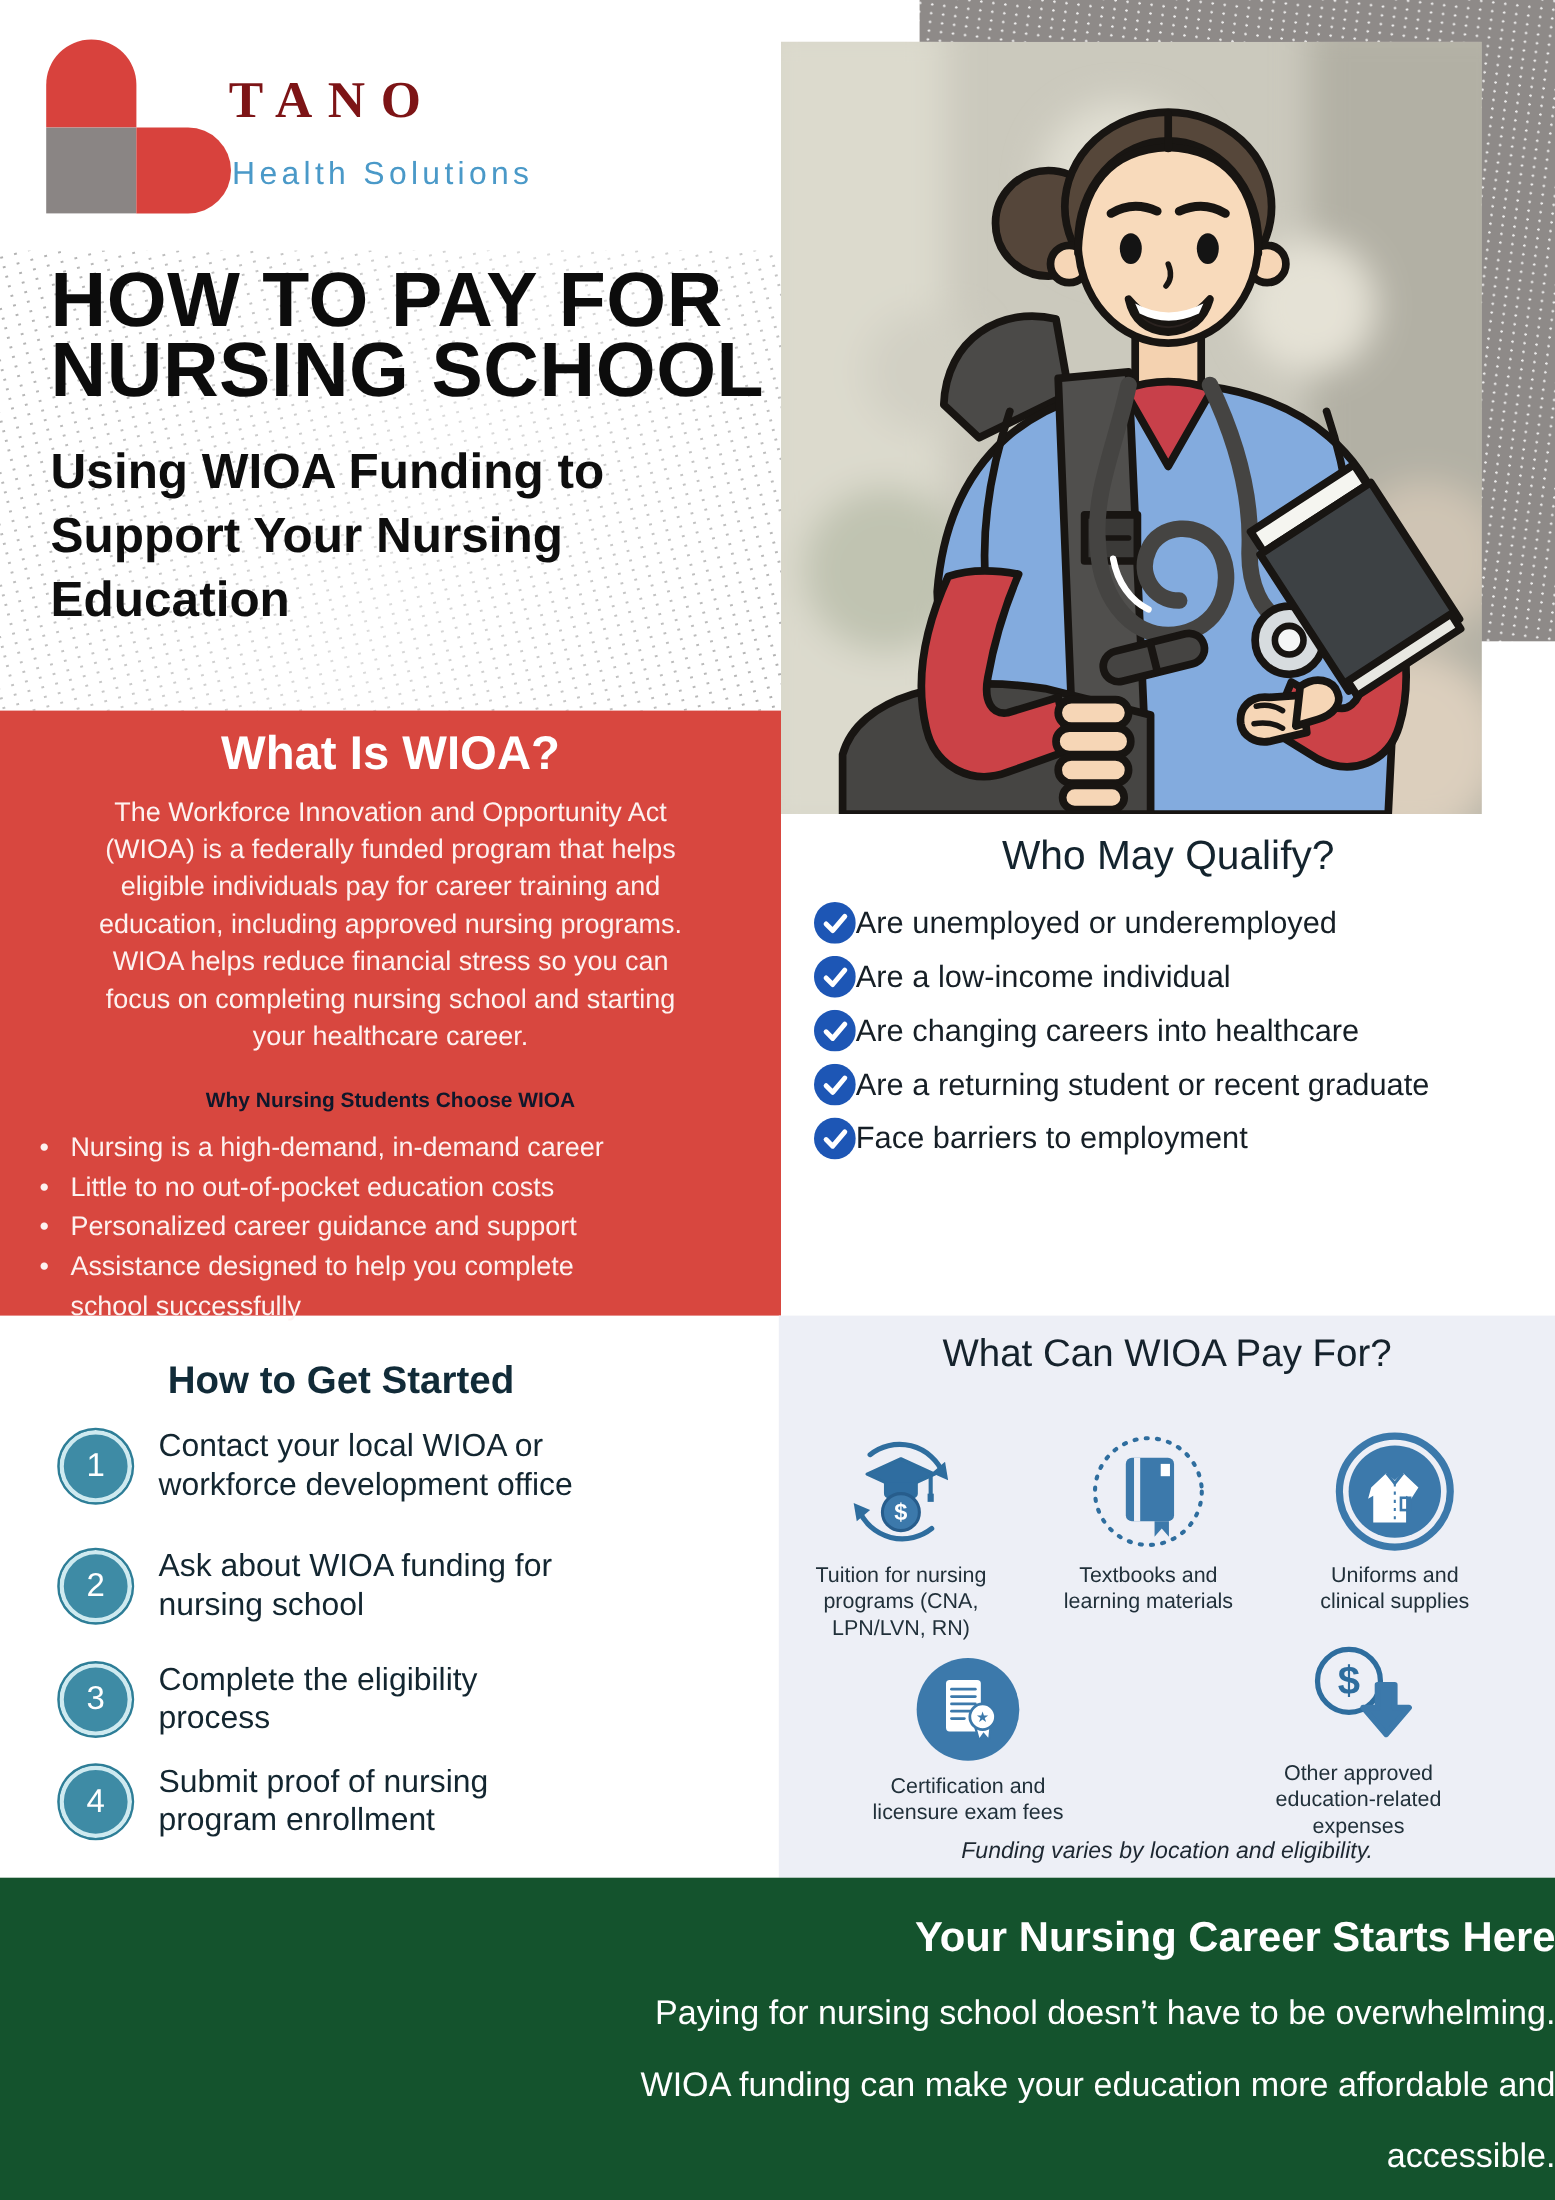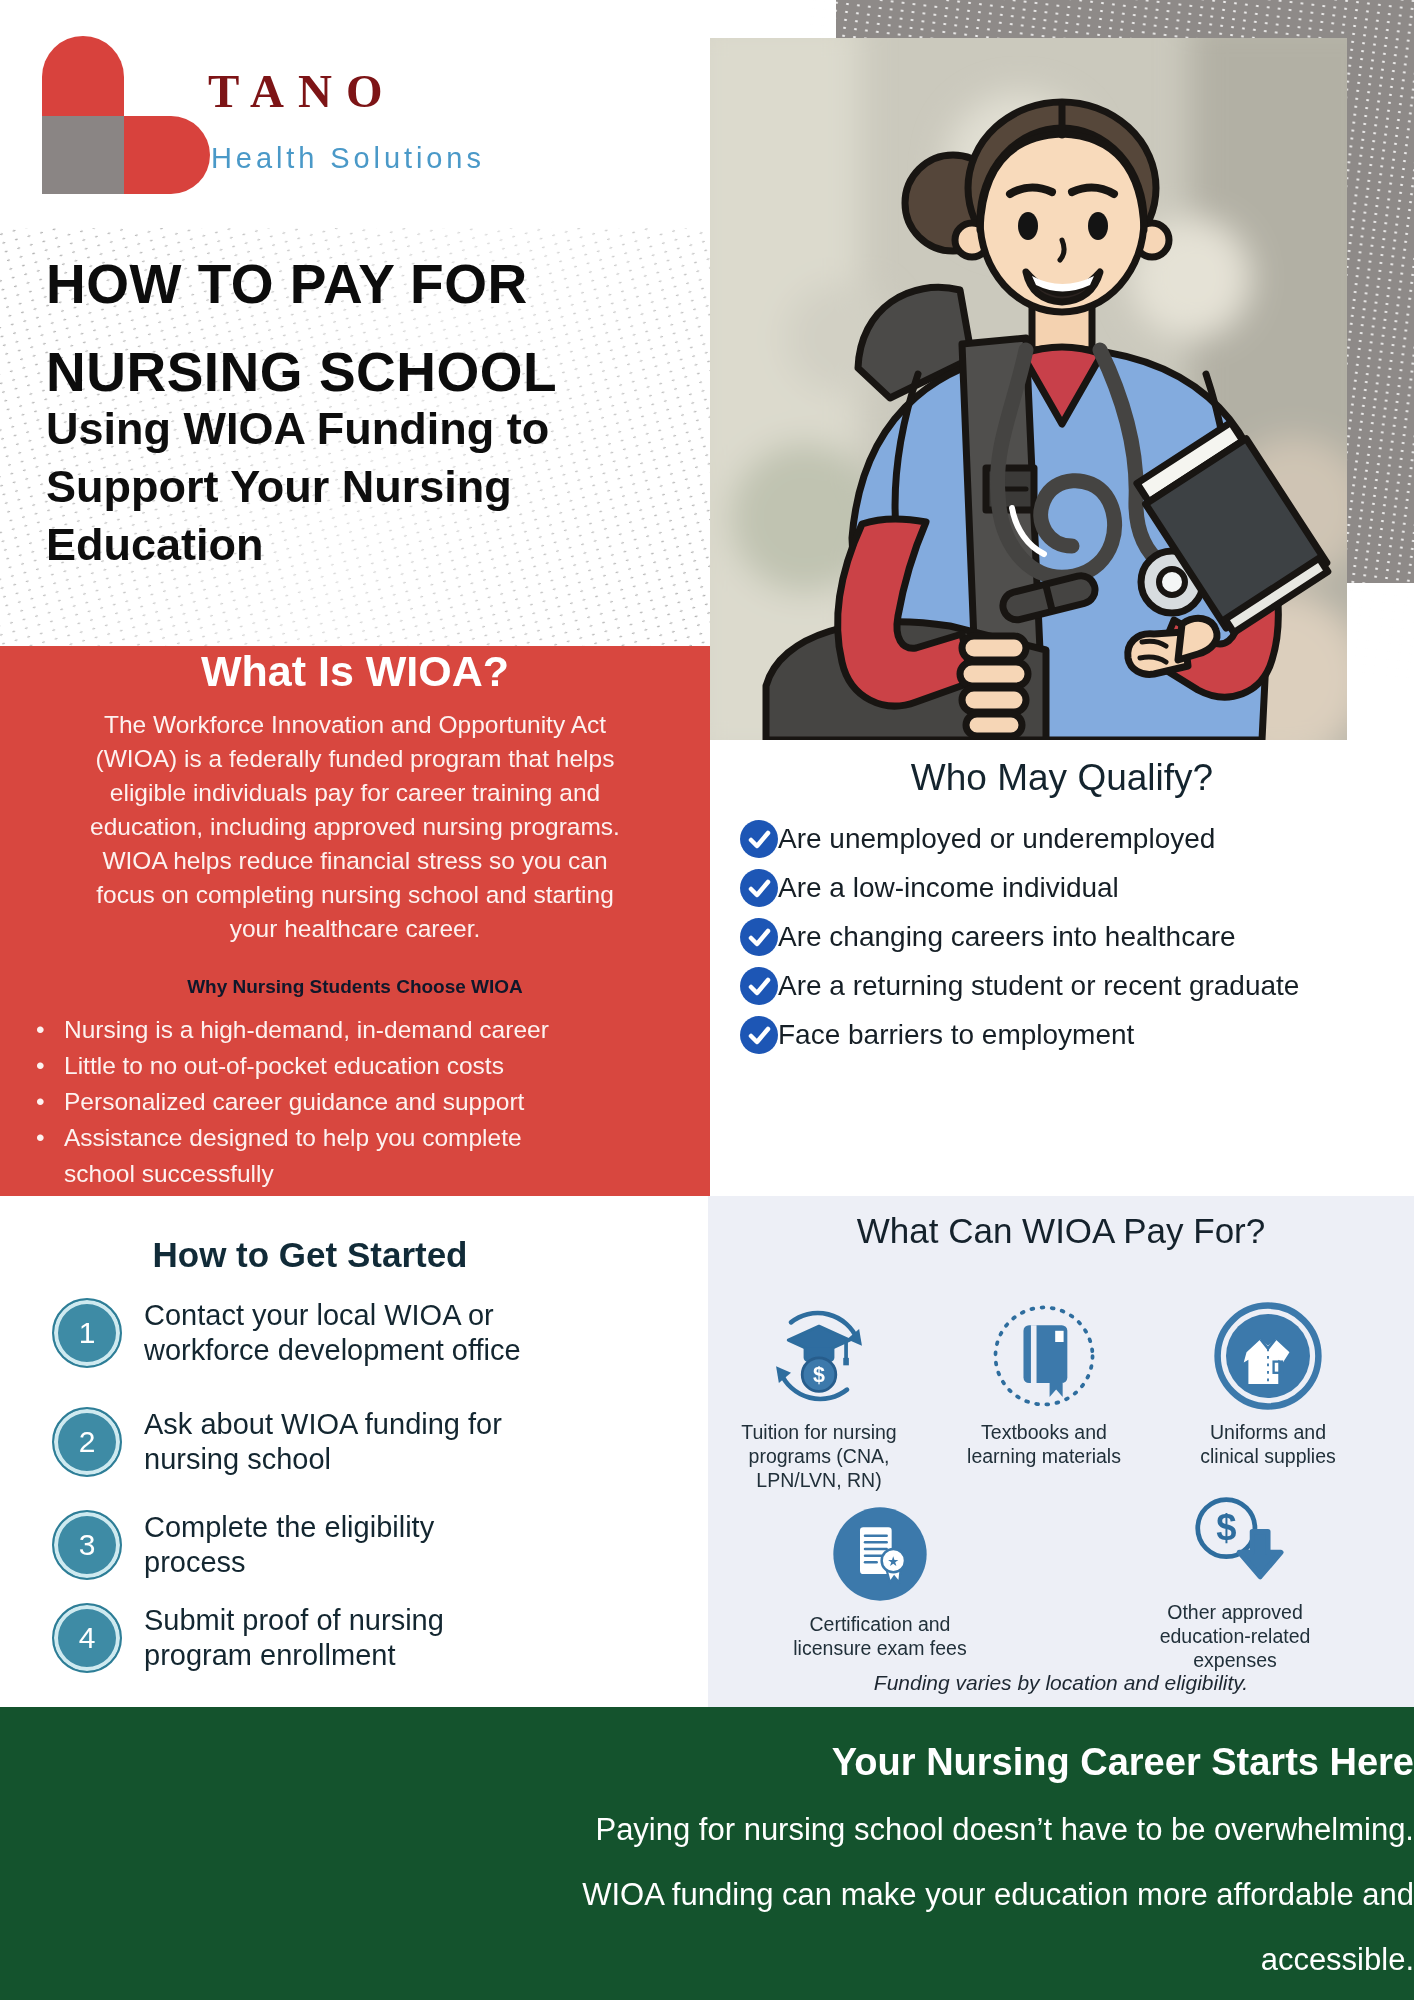--- a/index.html
+++ b/index.html
@@ -22,28 +22,28 @@
   .logo{position:absolute;left:42px;top:36px;width:620px;height:170px;}
   .heart{position:absolute;left:0;top:0;width:166px;height:158px;}
   .heart-lobe-top{position:absolute;left:0;top:0;width:82px;height:80px;background:#d8423d;border-radius:41px 41px 0 0;}
   .heart-square{position:absolute;left:0;top:80px;width:82px;height:78px;background:#8a8584;}
   .heart-lobe-right{position:absolute;left:82px;top:80px;width:86px;height:78px;background:#d8423d;border-radius:0 42px 42px 0;}
   .brand{position:absolute;left:166px;top:28px;font-family:"Liberation Serif",serif;font-weight:700;
          font-size:47px;letter-spacing:.30em;color:#7d1416;}
   .tagline{position:absolute;left:169px;top:106px;font-size:29px;letter-spacing:.135em;color:#4a99c8;text-align:right;}
 
   
-  .hero-title{position:absolute;left:46px;top:240px;width:664px;font-size:55px;line-height:88px;
+  .hero-title{position:absolute;left:46px;top:240px;width:664px;font-size:70px;line-height:64px;
         font-weight:800;color:#0c0c0c;white-space:pre-line;letter-spacing:.5px;}
   .hero-sub{position:absolute;left:46px;top:400px;width:664px;font-size:45px;line-height:58px;
         font-weight:700;color:#0e0e0e;white-space:pre-line;}
 
   
   .red-block{position:absolute;left:0;top:646px;width:710px;height:550px;background:#d8473f;color:#fdf2f0;}
-  .red-heading{margin:0;text-align:center;font-size:43px;line-height:50px;font-weight:700;color:#fff;}
+  .red-heading{margin:0;padding-top:14px;text-align:center;font-size:43px;line-height:50px;font-weight:700;color:#fff;}
   .red-body{margin:12px 14px 0;text-align:center;font-size:24.5px;line-height:34px;white-space:pre-line;}
   .red-why{margin:26px 0 0;text-align:center;font-size:19px;line-height:30px;font-weight:700;color:#0f172a;}
   .red-bullets{margin:10px 0 0;padding:0 16px 0 64px;list-style:none;font-size:24.5px;line-height:36px;}
   .red-bullets li{position:relative;white-space:pre-line;}
   .red-bullets li::before{content:"•";position:absolute;left:-28px;top:0;}
 
   
   .photo{position:absolute;left:710px;top:38px;width:637px;height:702px;}
   .photo svg{display:block;}
 

